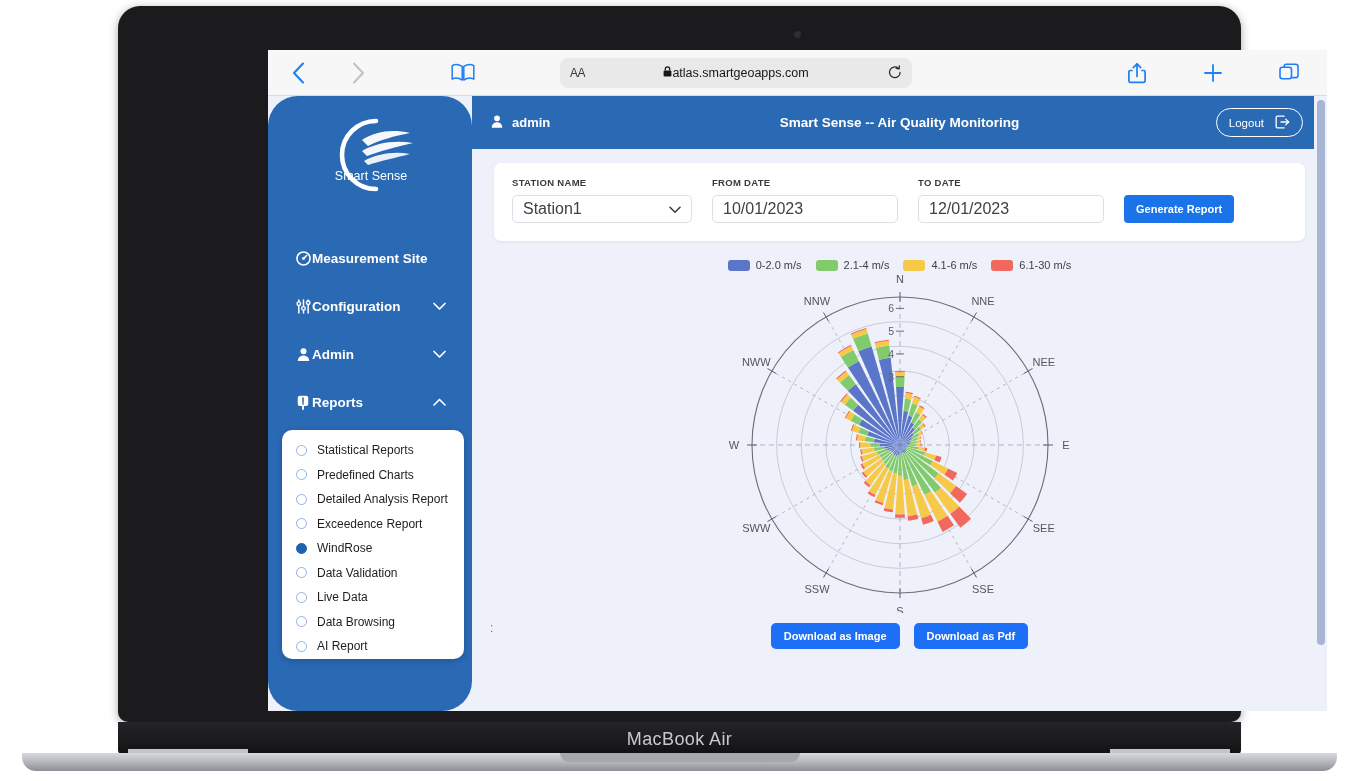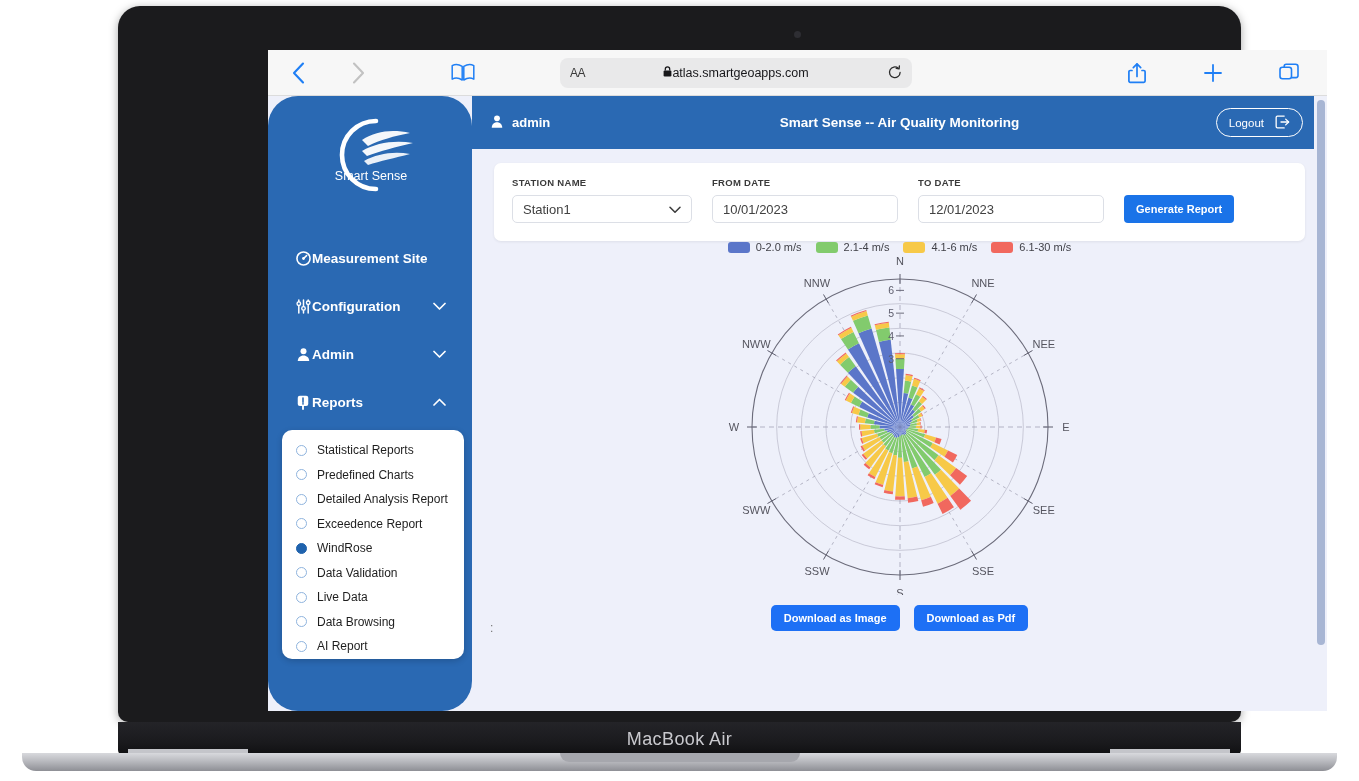--- a/index.html
+++ b/index.html
@@ -170,31 +170,31 @@
     background:#fff; border-radius: 7px;
     padding: 14px 18px 18px 18px;
     box-shadow: 0 1px 3px rgba(0,0,0,.07);
     display:flex; align-items:flex-end; gap: 20px;
   }
   .field { display:flex; flex-direction:column; gap: 7px; }
   .field-label { font-size: 9.5px; color:#3a3a3a; letter-spacing:.3px; font-weight:600; }
   .select-box, .date-box {
     height: 28px; border:1px solid #dcdfe6; border-radius: 5px;
     display:flex; align-items:center; padding: 0 10px;
-    font-size: 13px; color:#414141; background:#fff;
+    font-size: 16px; color:#414141; background:#fff;
   }
   .select-box { width: 180px; justify-content:space-between; cursor:pointer; }
   .date-box { width: 186px; cursor:text; }
   .gen-btn {
     height: 28px; padding: 0 12px; border:none; border-radius: 4px;
     background:#1a73e8; color:#fff; font-size: 11px; font-weight:bold;
     cursor:pointer; margin-bottom: 0;
   }
 
-  .chart-area { position:relative; }
+  .chart-area { position:relative; margin-top: 18px; }
   .legend { display:flex; justify-content:center; gap: 14px; }
   .legend-item { display:flex; align-items:center; gap: 6px; font-size: 11px; color:#3f3f46; }
   .legend-swatch { width: 22px; height: 11px; border-radius: 3px; }
 
   .rose-wrap { display:flex; justify-content:center; margin-top: 2px; }
 
   .dl-row { display:flex; justify-content:center; gap: 14px; margin-top: 10px; }
   .dl-btn {
     background:#1d70f5; color:#fff; border:none; border-radius: 5px;
     height: 26px; padding: 0 13px; font-size: 11px; font-weight:bold; cursor:pointer;

